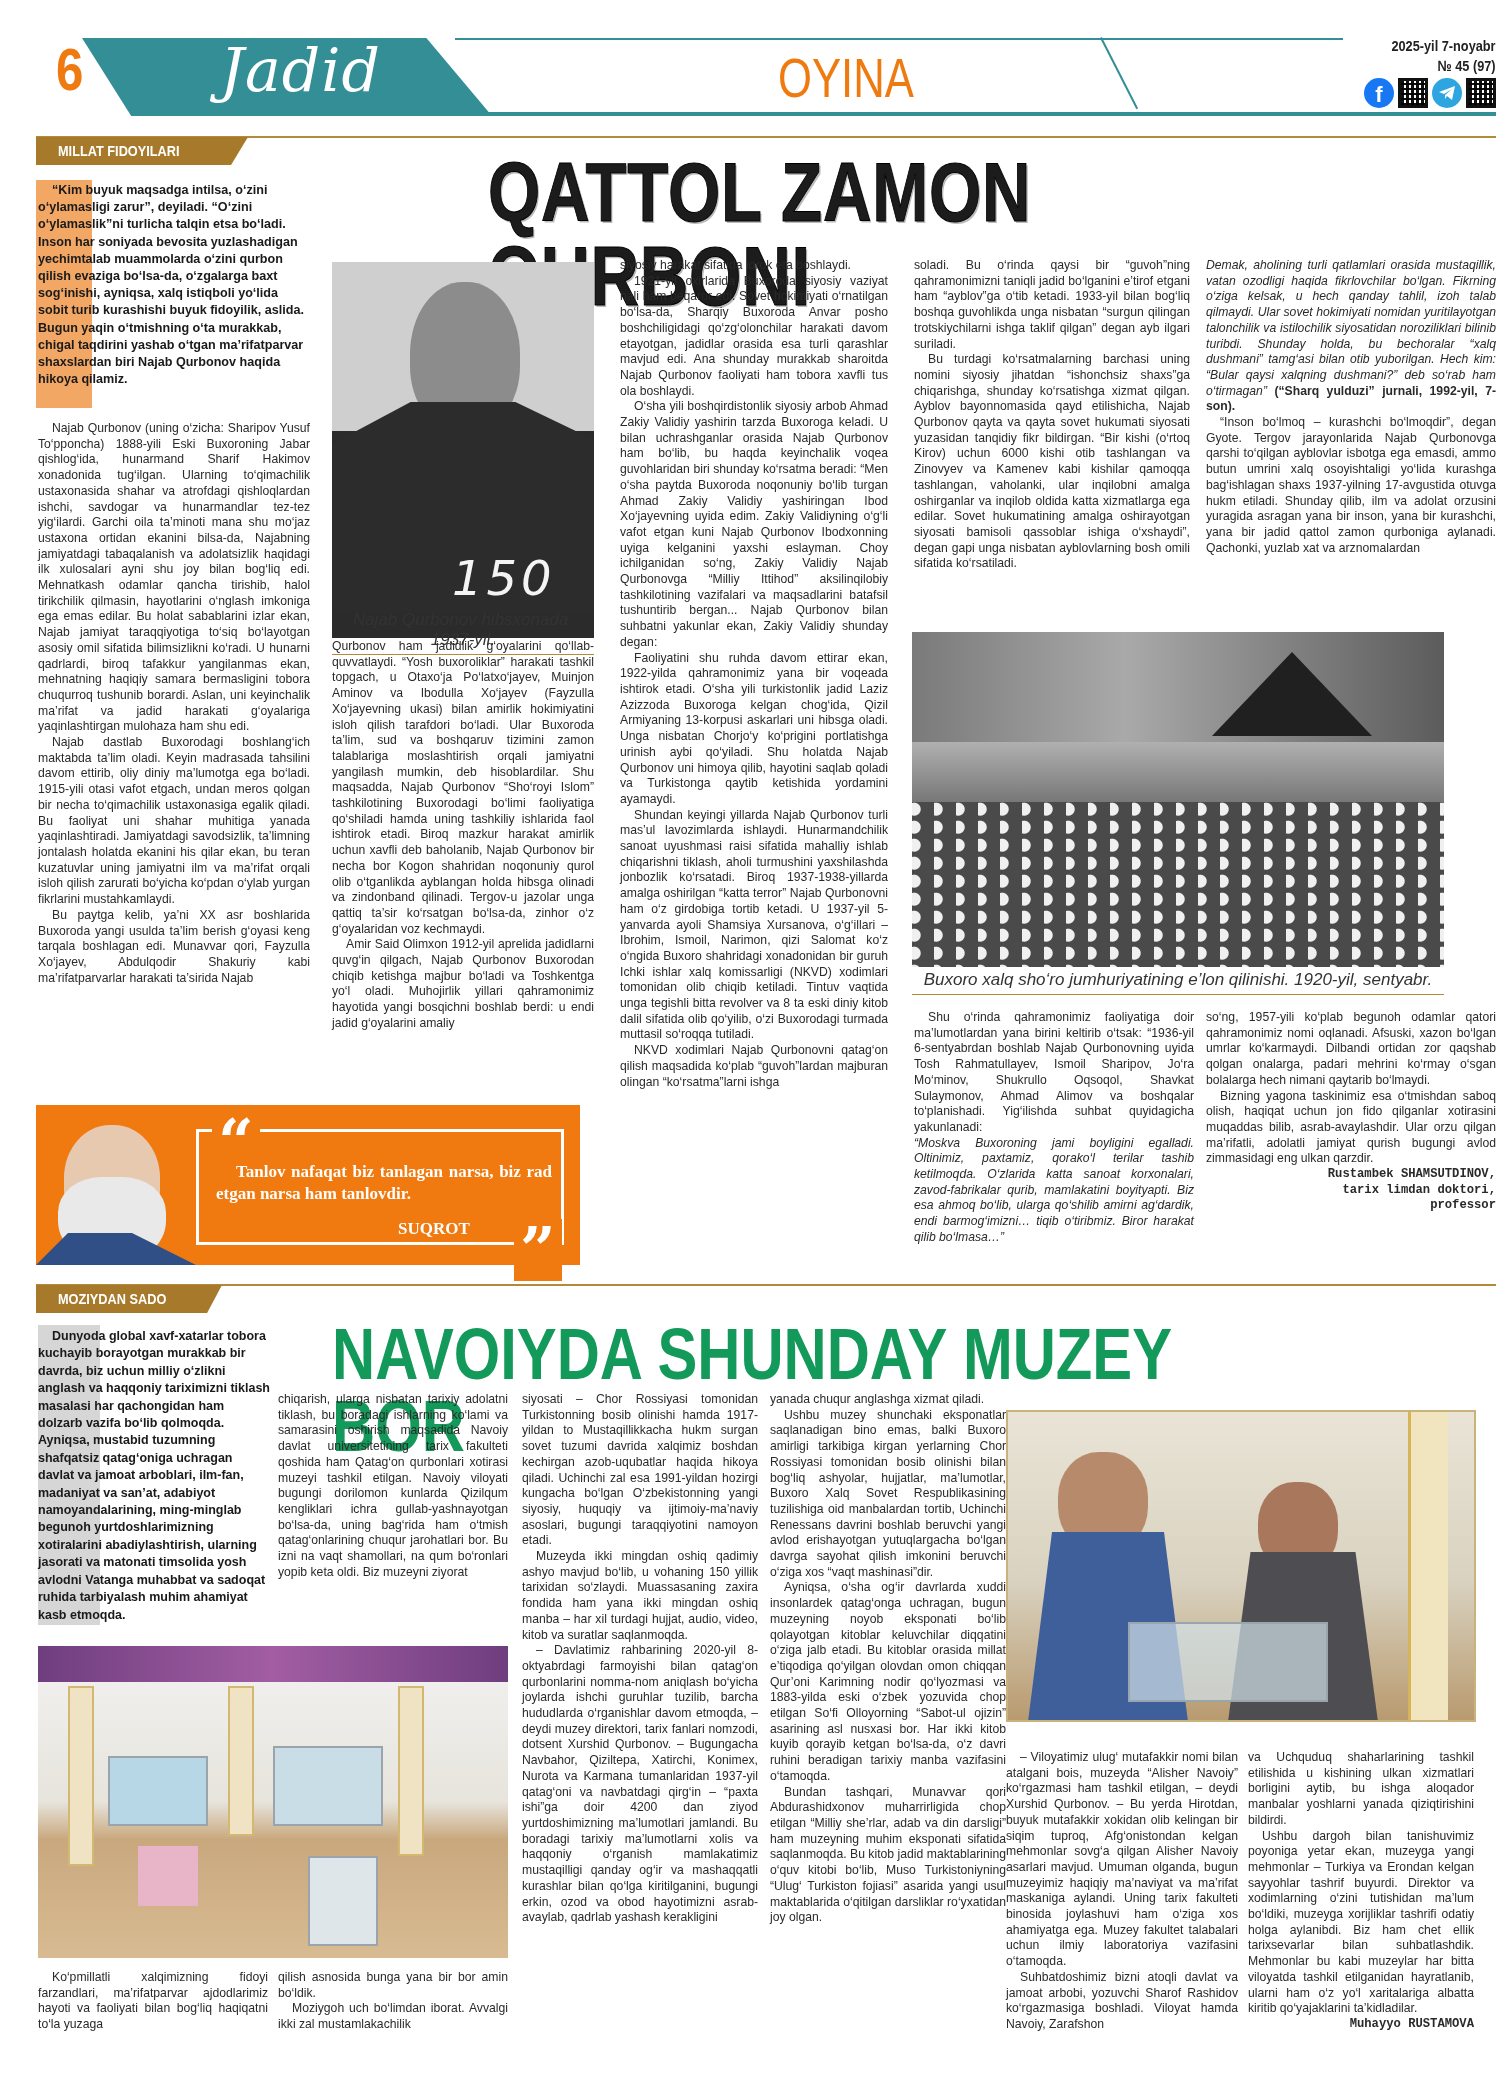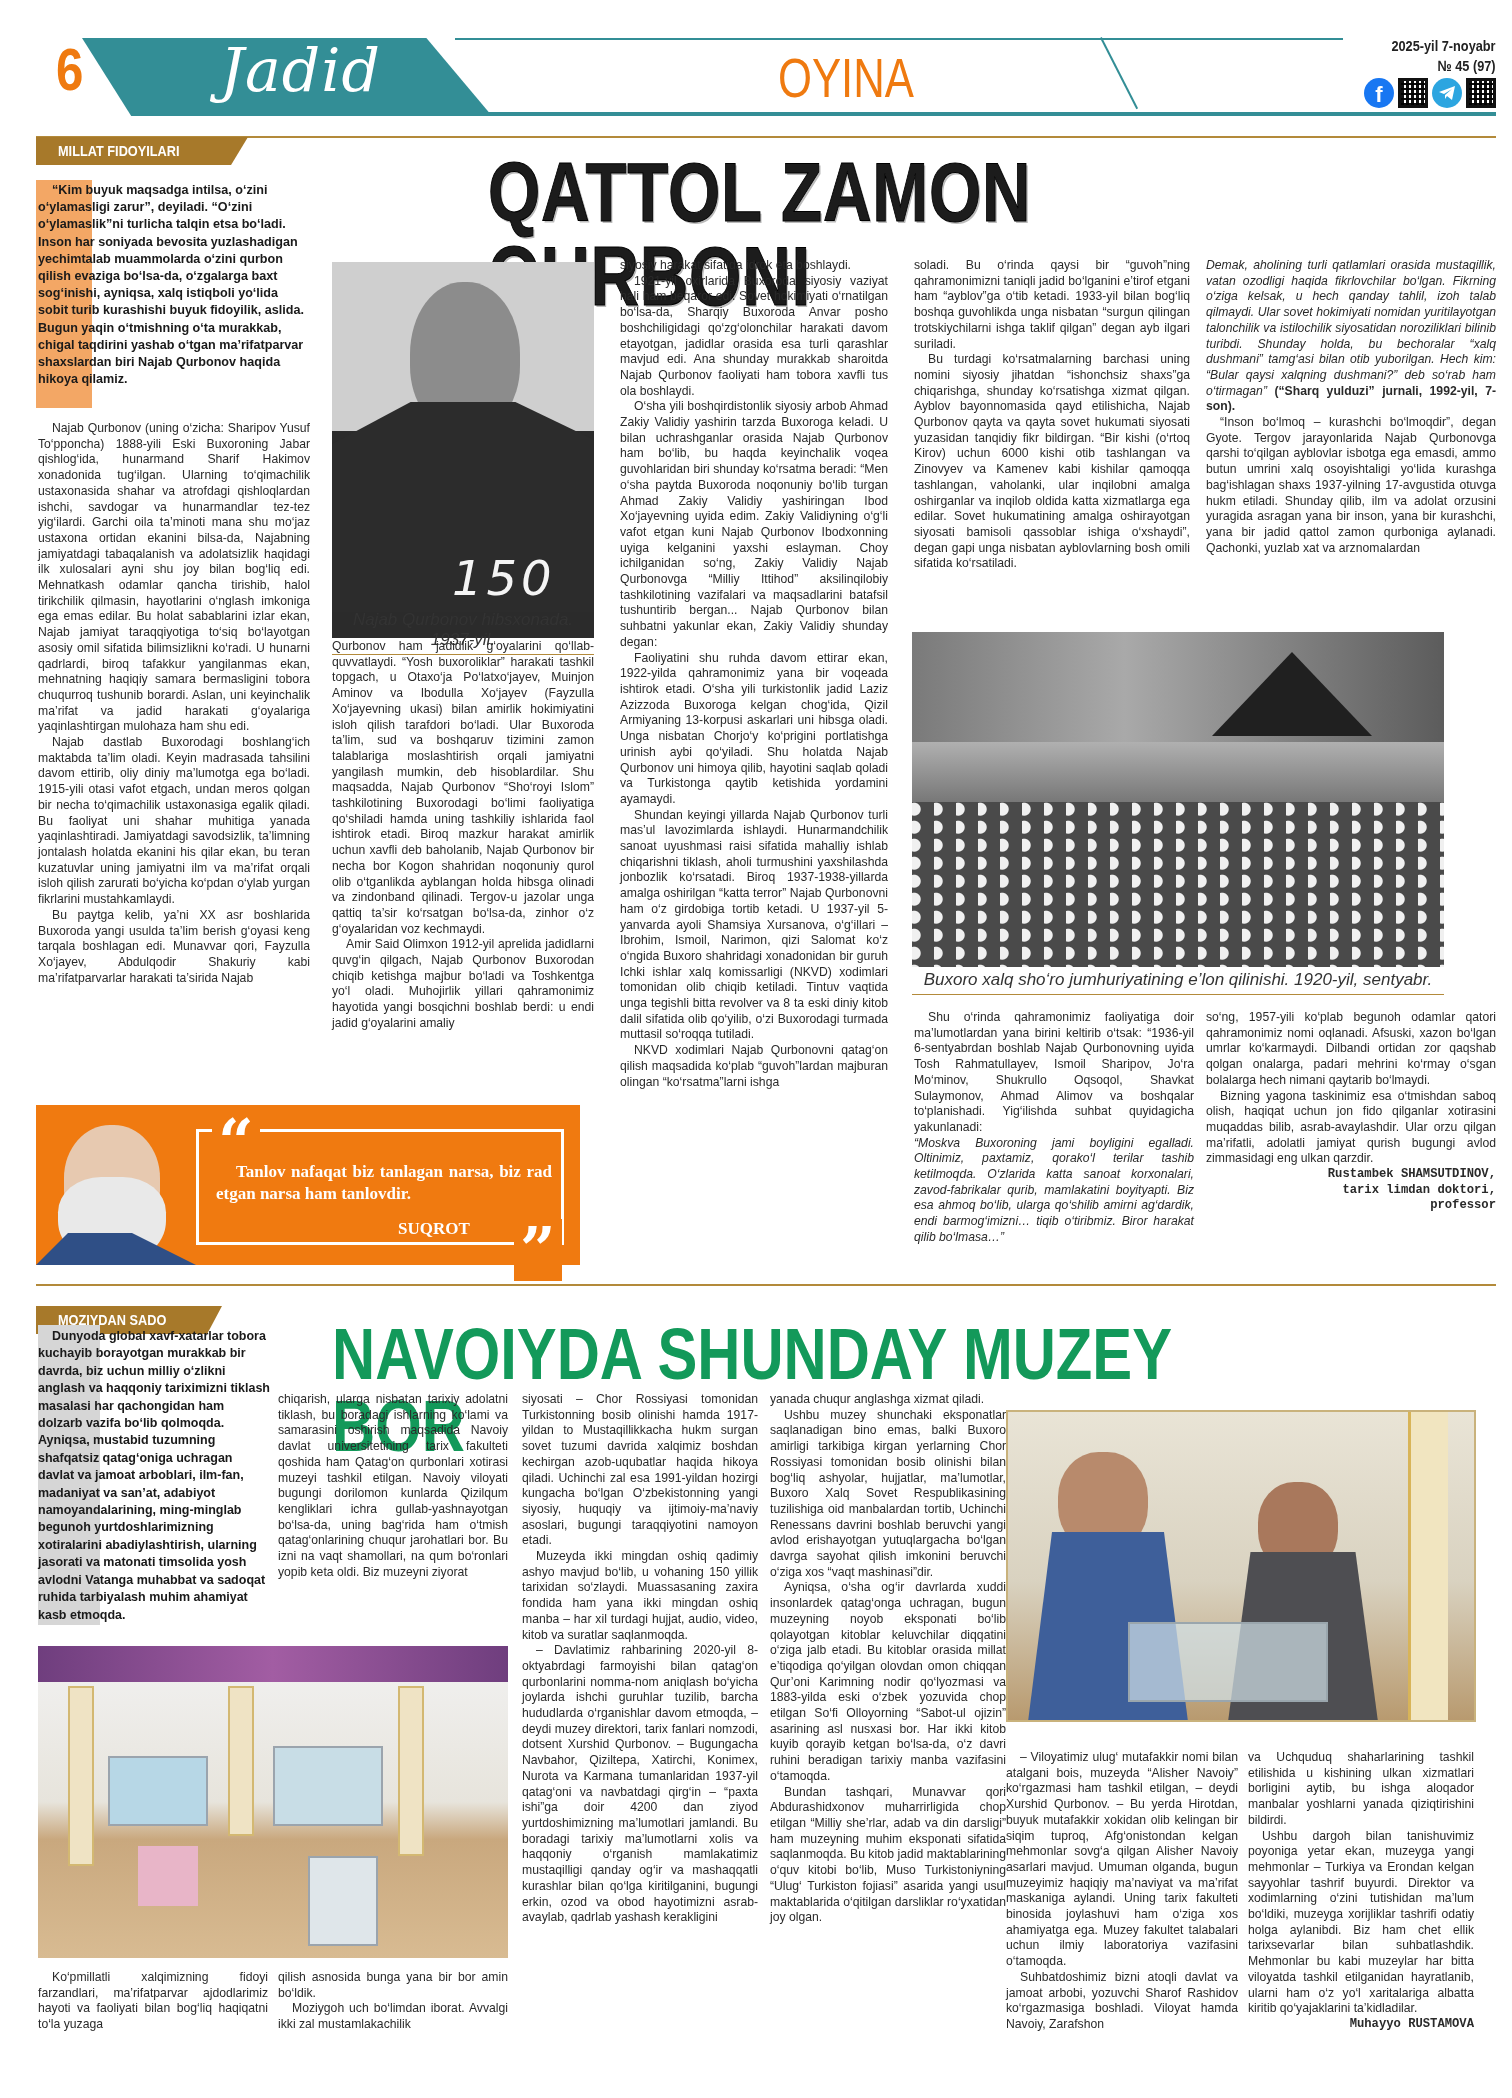--- a/index.html
+++ b/index.html
@@ -159,21 +159,21 @@
   <div class="quote-frame"></div>
   <div class="quote-open">“</div>
   <div class="quote-close">”</div>
   <div class="quote-text">Tanlov nafaqat biz tanlagan narsa, biz rad etgan narsa ham tanlovdir.</div>
   <div class="quote-author">SUQROT</div>
 </aside>
 
 <div class="gold-rule" style="left:36px; top:1284px; width:1460px;"></div>
 
 <article>
-  <div class="tag" style="left:36px; top:1285px; width:186px;margin-top:21px;"><span>MOZIYDAN SADO</span></div>
+  <div class="tag" style="left:36px; top:1285px; width:186px;"><span>MOZIYDAN SADO</span></div>
   <h1 class="headline2">NAVOIYDA SHUNDAY MUZEY BOR</h1>
 
   <div class="lead2-hl" style="left:38px; top:1325px; width:62px; height:300px;"></div>
   <div class="lead" style="left:38px; top:1328px; width:232px; font-size:12.5px; line-height:17.4px;">
     <p style="text-indent:14px;">Dunyoda global xavf-xatarlar tobora kuchayib borayotgan murakkab bir davrda, biz uchun milliy o‘zlikni anglash va haqqoniy tariximizni tiklash masalasi har qachongidan ham dolzarb vazifa bo‘lib qolmoqda. Ayniqsa, mustabid tuzumning shafqatsiz qatag‘oniga uchragan davlat va jamoat arboblari, ilm-fan, madaniyat va san’at, adabiyot namoyandalarining, ming-minglab begunoh yurtdoshlarimizning xotiralarini abadiylashtirish, ularning jasorati va matonati timsolida yosh avlodni Vatanga muhabbat va sadoqat ruhida tarbiyalash muhim ahamiyat kasb etmoqda.</p>
   </div>
 
   <div class="col" style="left:278px; top:1392px; width:230px;">
     <p class="noindent">chiqarish, ularga nisbatan tarixiy adolatni tiklash, bu boradagi ishlarning ko‘lami va samarasini oshirish maqsadida Navoiy davlat universitetining tarix fakulteti qoshida ham Qatag‘on qurbonlari xotirasi muzeyi tashkil etilgan. Navoiy viloyati bugungi dorilomon kunlarda Qizilqum kengliklari ichra gullab-yashnayotgan bo‘lsa-da, uning bag‘rida ham o‘tmish qatag‘onlarining chuqur jarohatlari bor. Bu izni na vaqt shamollari, na qum bo‘ronlari yopib keta oldi. Biz muzeyni ziyorat</p>
   </div>

